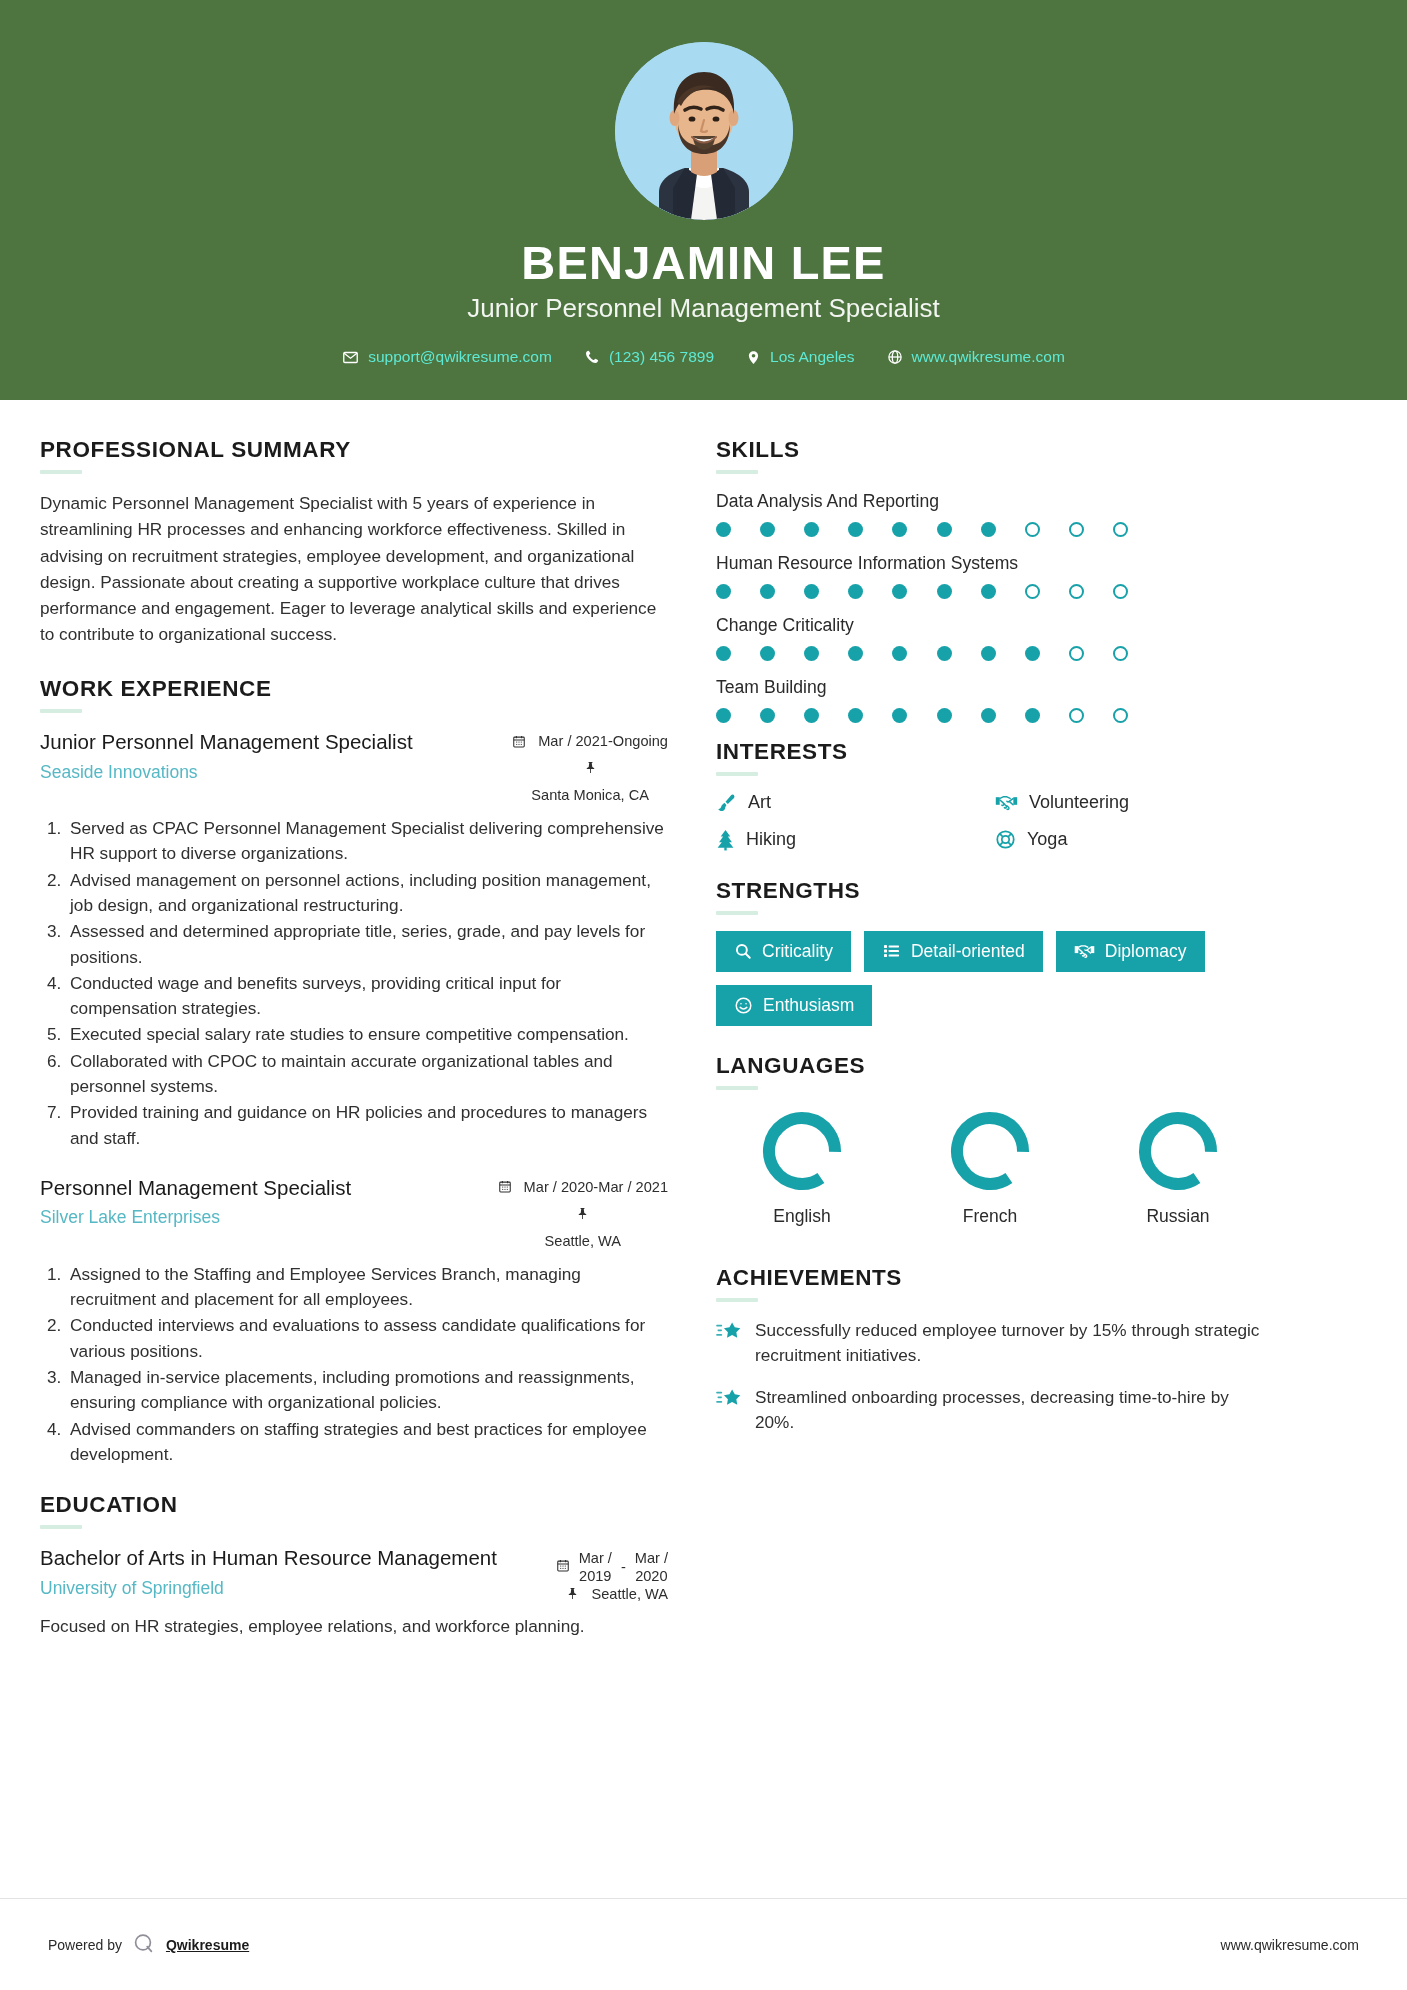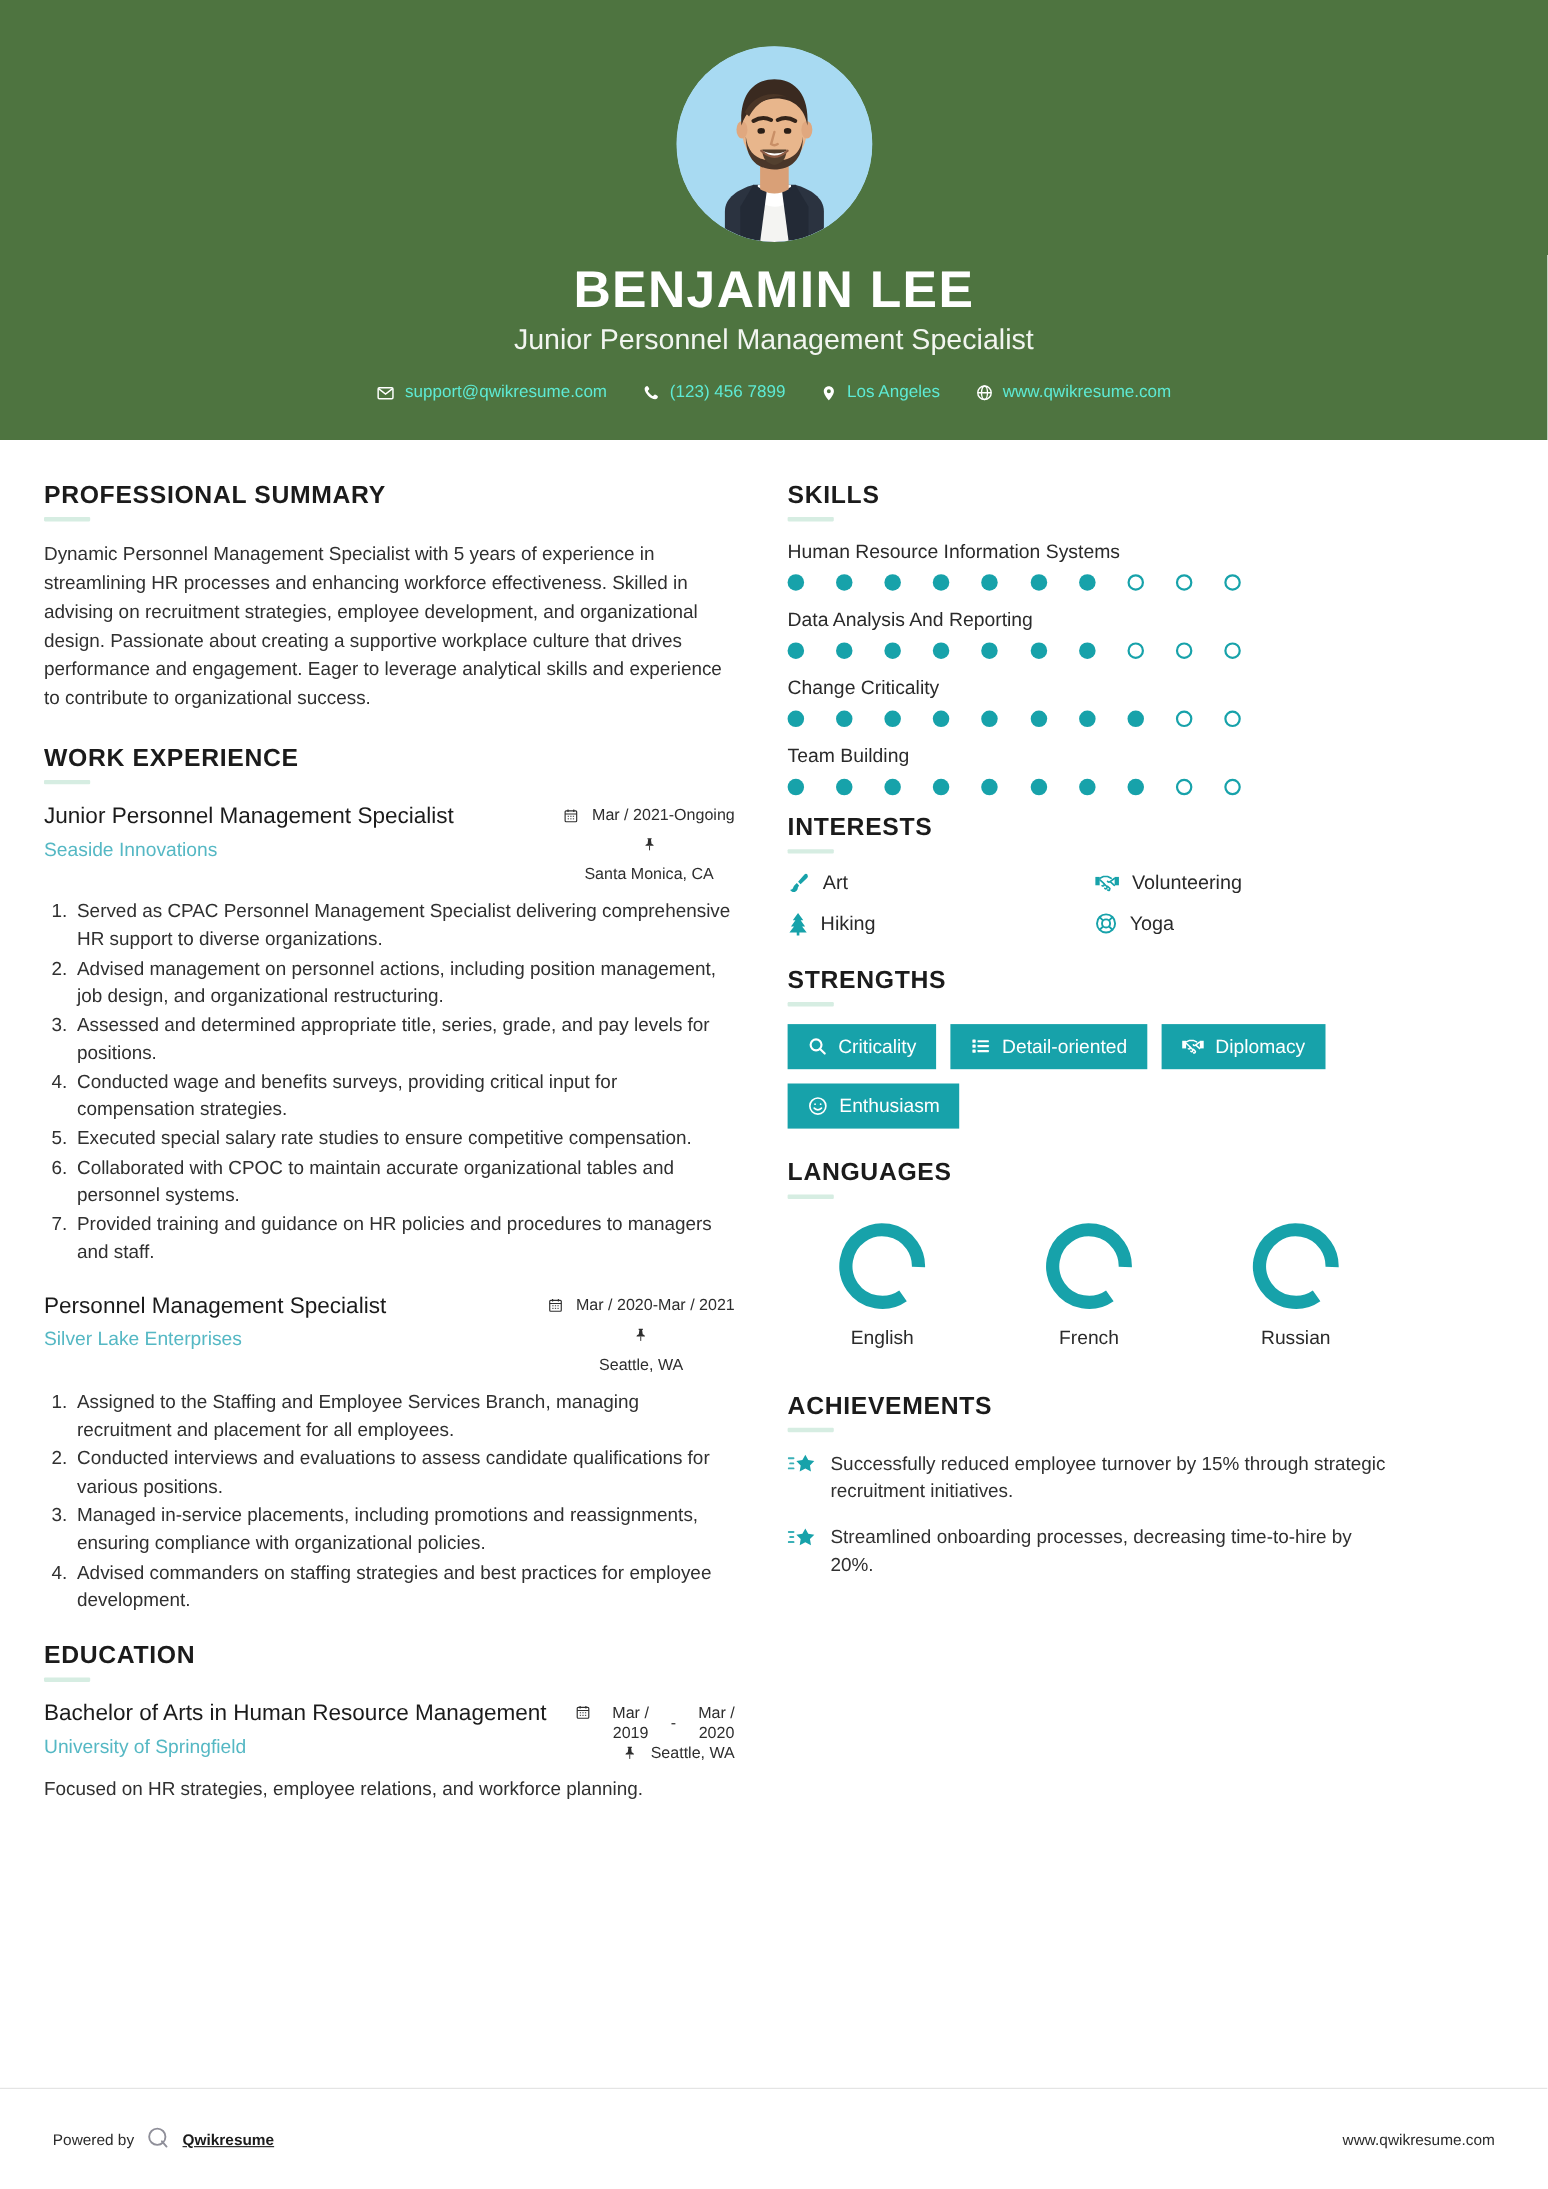--- a/index.html
+++ b/index.html
@@ -135,22 +135,23 @@
     justify-content: flex-end;
     gap: 12px;
     font-size: 14.6px;
     color: #2E2E2E;
     white-space: nowrap;
   }
   .meta-line + .meta-line { margin-top: 11px; flex-direction: column; }
   .meta-line svg { display: block; flex: 0 0 auto; }
   .edu-dates {
     display: flex;
+    align-items: center;
     justify-content: flex-end;
-    gap: 20px;
+    gap: 9px;
     font-size: 14.6px;
     color: #2E2E2E;
   }
   .edu-dates .dpair {
     display: flex;
     flex-direction: column;
     align-items: center;
     line-height: 1.25;
   }
   .edu-dash { align-self: center; }
@@ -526,36 +527,36 @@
 
     </div>
 
     <div class="col-right">
 
       <div class="section">
         <div class="sec-title">SKILLS</div>
         <div class="sec-rule"></div>
 
         <div class="skill-block">
+          <div class="skill-name">Data Analysis And Reporting</div>
+          <div class="dots-row">
+              <span class="dot on"></span>
+              <span class="dot on"></span>
+              <span class="dot on"></span>
+              <span class="dot on"></span>
+              <span class="dot on"></span>
+              <span class="dot on"></span>
+              <span class="dot on"></span>
+              <span class="dot off"></span>
+              <span class="dot off"></span>
+              <span class="dot off"></span>
+            </div>
+        </div>
+        <div class="skill-block">
           <div class="skill-name">Human Resource Information Systems</div>
-          <div class="dots-row">
-              <span class="dot on"></span>
-              <span class="dot on"></span>
-              <span class="dot on"></span>
-              <span class="dot on"></span>
-              <span class="dot on"></span>
-              <span class="dot on"></span>
-              <span class="dot on"></span>
-              <span class="dot off"></span>
-              <span class="dot off"></span>
-              <span class="dot off"></span>
-            </div>
-        </div>
-        <div class="skill-block">
-          <div class="skill-name">Data Analysis And Reporting</div>
           <div class="dots-row">
               <span class="dot on"></span>
               <span class="dot on"></span>
               <span class="dot on"></span>
               <span class="dot on"></span>
               <span class="dot on"></span>
               <span class="dot on"></span>
               <span class="dot on"></span>
               <span class="dot off"></span>
               <span class="dot off"></span>

